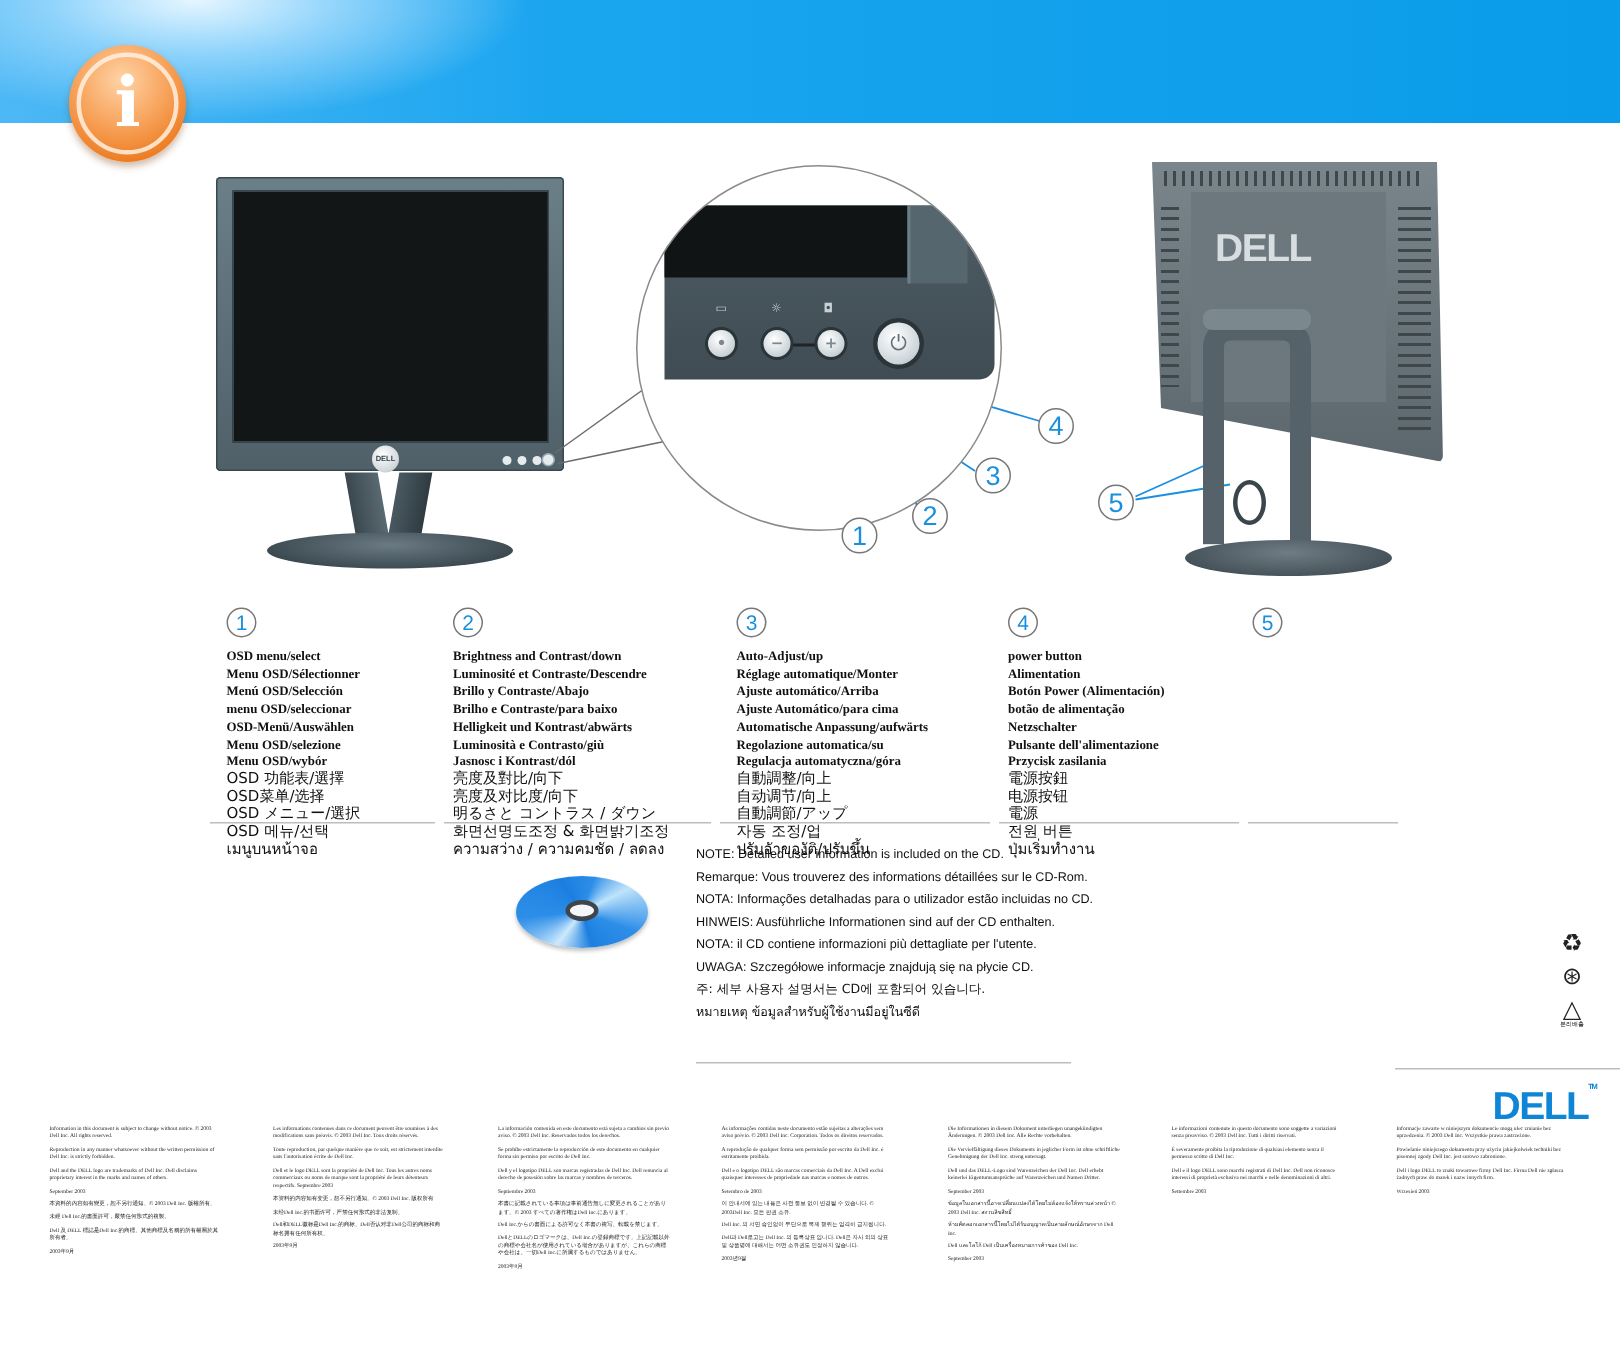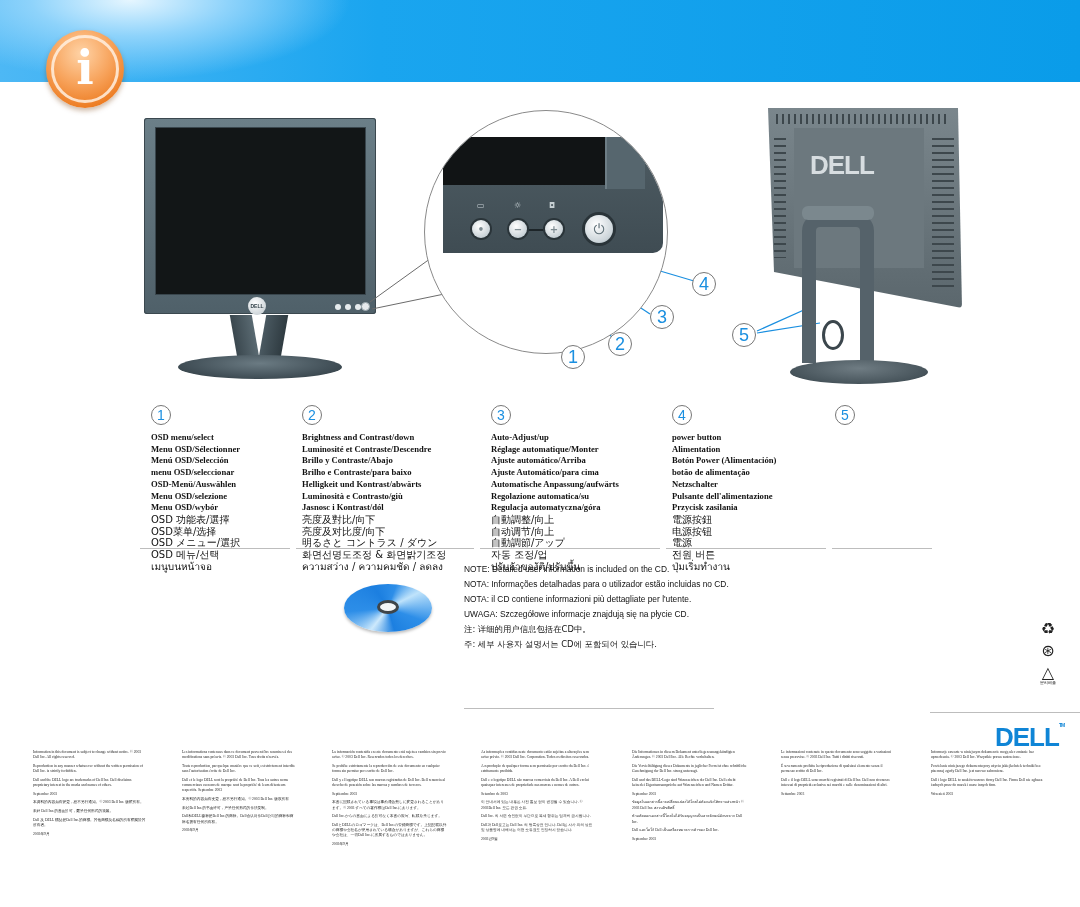--- a/index.html
+++ b/index.html
@@ -273,25 +273,27 @@
 <div class="divider" style="left:296px;top:548px;width:178px"></div>
 <div class="divider" style="left:480px;top:548px;width:180px"></div>
 <div class="divider" style="left:666px;top:548px;width:160px"></div>
 <div class="divider" style="left:832px;top:548px;width:100px"></div>
 
 <div class="cd">
   <div class="cd-hole"></div>
 </div>
 <div class="note-block">
   <p>NOTE: Detailed user information is included on the CD.</p>
+  <p>Remarque: Vous trouverez des informations détaillées sur le CD-Rom.</p>
   <p>NOTA: Informações detalhadas para o utilizador estão incluidas no CD.</p>
+  <p>HINWEIS: Ausführliche Informationen sind auf der CD enthalten.</p>
   <p>NOTA: il CD contiene informazioni più dettagliate per l'utente.</p>
   <p>UWAGA: Szczegółowe informacje znajdują się na płycie CD.</p>
-  <p class="asian">注: 详细的用户信息包括在CD中。</p>
   <p class="asian">주: 세부 사용자 설명서는 CD에 포함되어 있습니다.</p>
+  <p class="asian">หมายเหตุ ข้อมูลสำหรับผู้ใช้งานมีอยู่ในซีดี</p>
 </div>
 <div class="divider" style="left:464px;top:708px;width:250px"></div>
 
 <div class="recycle-icons">
   <div>♻</div>
   <div>⊛</div>
   <div>△</div>
   <div class="tiny">분리배출</div>
 </div>
 

